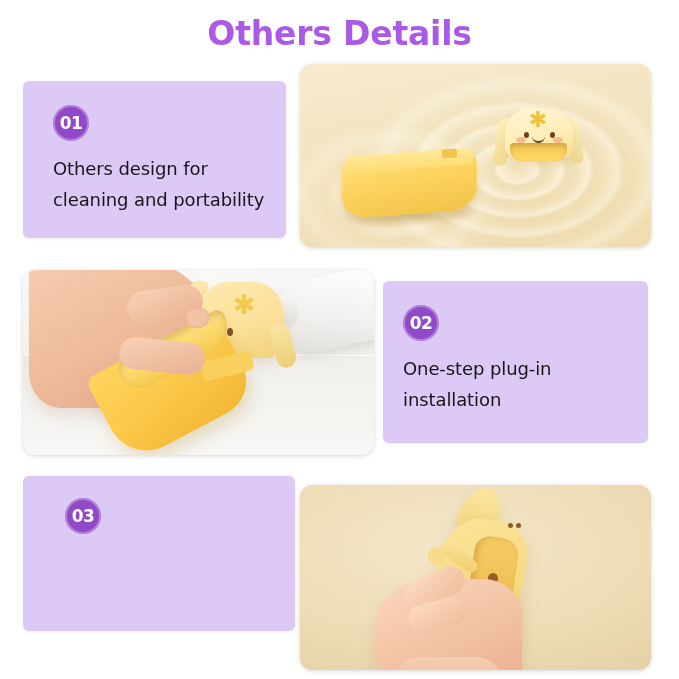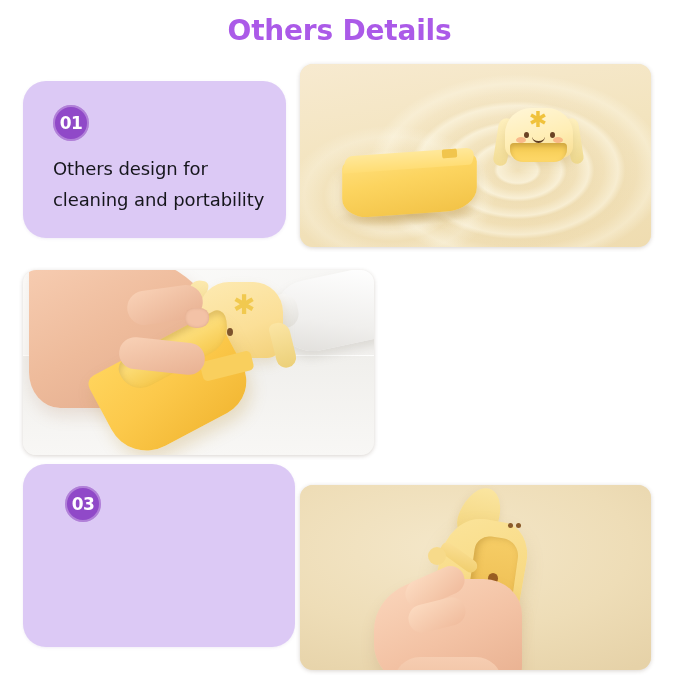--- a/index.html
+++ b/index.html
@@ -24,31 +24,31 @@
 
   
   .page-title {
     position: absolute;
     left: 0;
     top: 14px;
     width: 679px;
     text-align: center;
     font-family: "DejaVu Sans", sans-serif;
     font-weight: 700;
-    font-size: 28px;
+    font-size: 33px;
     letter-spacing: -0.2px;
     color: #ab5ae8;
     text-shadow: 0 1px 0 rgba(255,255,255,0.85);
   }
 
   
   .text-card {
     position: absolute;
     background: #dcc9f5;
-    border-radius: 23px;
+    border-radius: 6px;
     box-sizing: border-box;
     box-shadow: 0 1px 3px rgba(120,90,170,0.10);
   }
   .badge {
     position: absolute;
     width: 36px;
     height: 36px;
     border-radius: 50%;
     background: #9049c8;
     color: #ffffff;
@@ -405,22 +405,27 @@
     <div class="eye2 a"></div>
     <div class="eye2 b"></div>
     <div class="trough"></div>
     <div class="trough-in"></div>
     <div class="trough-edge"></div>
     <div class="finger f1"></div>
     <div class="finger f2"></div>
     <div class="thumbnail"></div>
   </div>
 
-
-  <div class="text-card" style="left:23px; top:464px; width:272px; height:183px;">
+  <div class="text-card" style="left:383px; top:281px; width:265px; height:162px;">
+    <div class="badge" style="left:20px; top:24px;">02</div>
+    <div class="card-text" style="left:20px; top:72px; width:230px;">One-step plug-in
+installation</div>
+  </div>
+
+  <div class="text-card" style="left:23px; top:476px; width:272px; height:155px;">
     <div class="badge" style="left:42px; top:22px;">03</div>
   </div>
 
   <div class="photo p3" style="left:300px; top:485px; width:351px; height:185px;">
     <div class="bg"></div>
     <div class="tip"></div>
     <div class="banana"></div>
     <div class="banana-in"></div>
     <div class="eye3"></div>
     <div class="eye3 b"></div>

